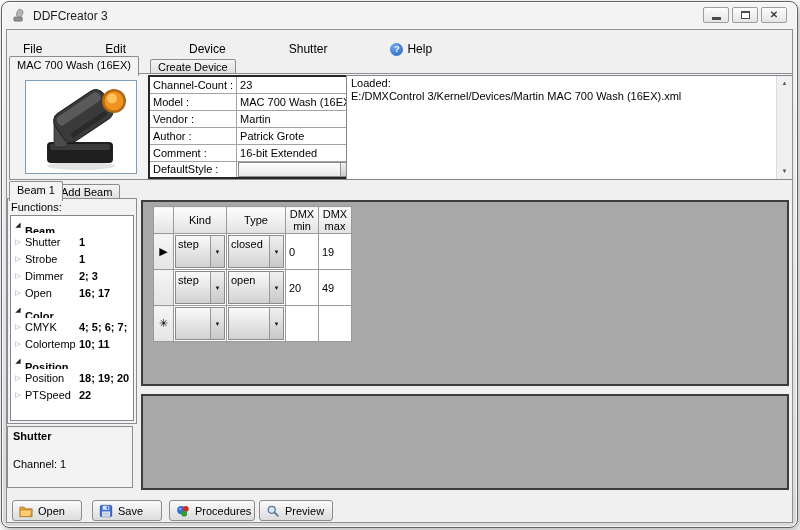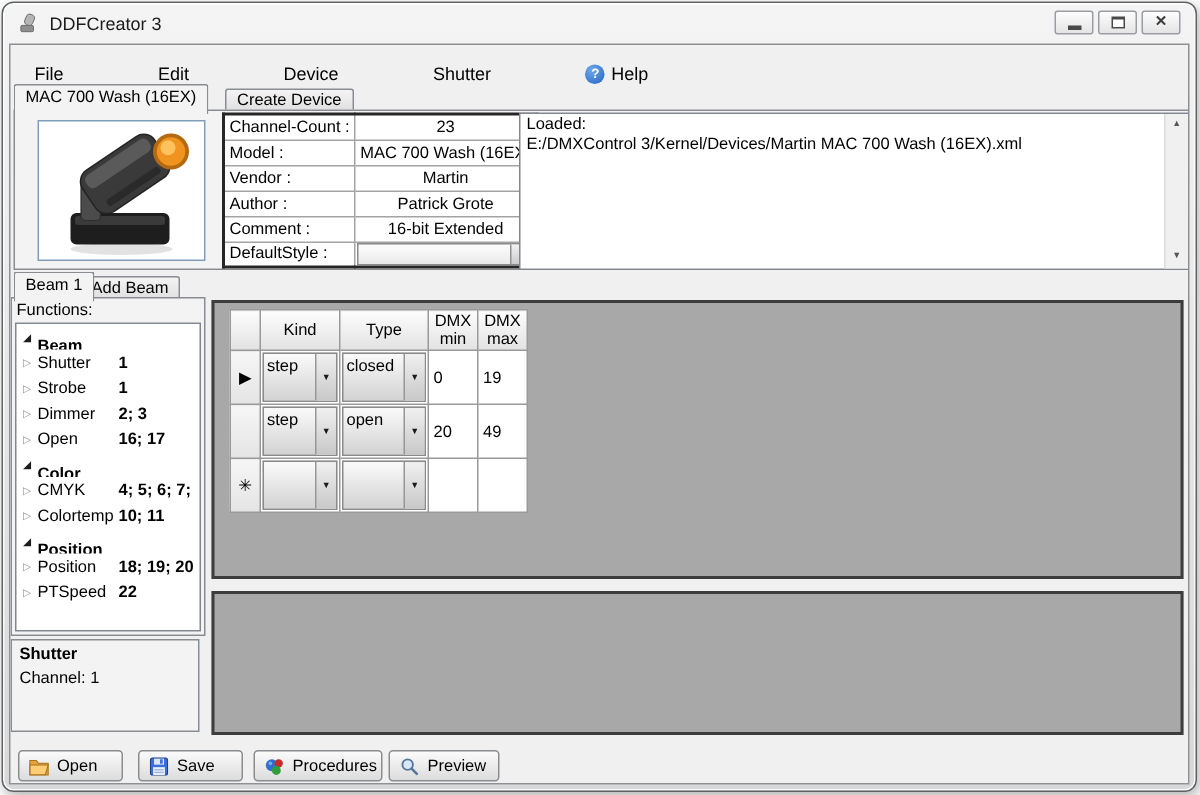--- a/index.html
+++ b/index.html
@@ -33,21 +33,21 @@
   .t1a { left:2px; top:26px; }
   .t1b { left:143px; top:29px; padding:1px 7px 2px; }
   .t2a { left:2px; top:151px; }
   .t2b { left:46px; top:154px; padding:1px 7px 2px; }
   
   .tabpage1 { position:absolute; left:2px; top:43px; width:786px; height:107px; border:1px solid #898c91; background:#f3f3f3; z-index:2; }
   .fixturebox { position:absolute; left:15px; top:6px; width:112px; height:94px; background:#fff; border:1px solid #7f9db9; }
   .infotable { position:absolute; left:138px; top:1px; border-collapse:collapse; border:2px solid #262626; background:#fff; }
   .infotable td { border:1px solid #a3a3a3; font-size:11px; height:17px; padding:0 3px; white-space:nowrap; overflow:hidden; }
   .infotable td.lbl { width:86px; color:#000; }
-  .infotable td.val { width:110px; color:#000;text-align:center; }
+  .infotable td.val { width:110px; color:#000; }
   .combobox { display:flex; height:15px; border:1px solid #8b8b8b; background:linear-gradient(#fdfdfd,#e9e9e9); }
   .combotext { flex:1; }
   .combobtn { width:15px; display:flex; align-items:center; justify-content:center; border-left:1px solid #919191;
               background:linear-gradient(#f2f2f2,#cbcbcb); font-size:6px; color:#1c1c1c; }
   .loadedbox { position:absolute; left:336px; top:1px; width:447px; height:105px; background:#fff; border:1px solid #82878f;
                font-size:11px; line-height:13px; padding:1px 20px 1px 4px; color:#000; }
   .vsb { position:absolute; right:0; top:0; bottom:0; width:16px; background:#f0f0f0; border-left:1px solid #dcdcdc; }
   .sbtn { position:absolute; left:0; width:15px; height:15px; display:flex; align-items:center; justify-content:center;
           font-size:6px; color:#555; }
   .sbtn.up { top:0; } .sbtn.down { bottom:0; }
@@ -56,21 +56,21 @@
   .funclabel { position:absolute; left:3px; top:2px; font-size:11px; color:#000; }
   .treebox { position:absolute; left:2px; top:16px; width:124px; height:206px; background:#fff; border:1px solid #82878f; overflow:hidden; }
   .trow { height:17px; display:flex; align-items:center; font-size:11px; white-space:nowrap; overflow:hidden; }
   .exp { width:14px; text-align:center; font-size:7px; color:#1c1c1c; flex:0 0 14px; }
   .colg { width:14px; text-align:center; font-size:7px; color:#8f8f8f; flex:0 0 14px; }
   .gname { font-weight:bold;margin-top:13px; }
   .iname { width:54px; flex:0 0 54px; color:#000; }
   .ichan { font-weight:bold; color:#000; }
   .selinfo { position:absolute; left:0; top:396px; width:126px; height:62px; border:1px solid #898c91; background:#f3f3f3; padding:3px 5px; z-index:2; }
   .seltitle { font-size:11px; font-weight:bold; }
-  .seldetail { font-size:11px; margin-top:4px; }
+  .seldetail { font-size:11px; margin-top:16px; }
   
   .panelA { position:absolute; left:134px; top:170px; width:648px; height:186px; border:2px solid #3d3d3d; background:#a8a8a8; }
   .panelB { position:absolute; left:134px; top:364px; width:648px; height:96px; border:2px solid #3d3d3d; background:#a8a8a8; }
   
   .grid { position:absolute; left:10px; top:4px; border-collapse:collapse; background:#fff; }
   .grid td, .grid th { border:1px solid #9a9a9a; font-size:11px; font-weight:normal; padding:0; }
   .grid th { background:linear-gradient(#fdfdfd,#e2e2e2); height:27px; text-align:center; line-height:12px; }
   .grid td { height:23px; background:#fff; }
   .c-hdr { width:20px; } .c-kind { width:53px; } .c-type { width:59px; } .c-min { width:33px; } .c-max { width:33px; }
   .rowhdr { background:linear-gradient(#f6f6f6,#e4e4e4) !important; text-align:center; font-size:8px; color:#000; }

